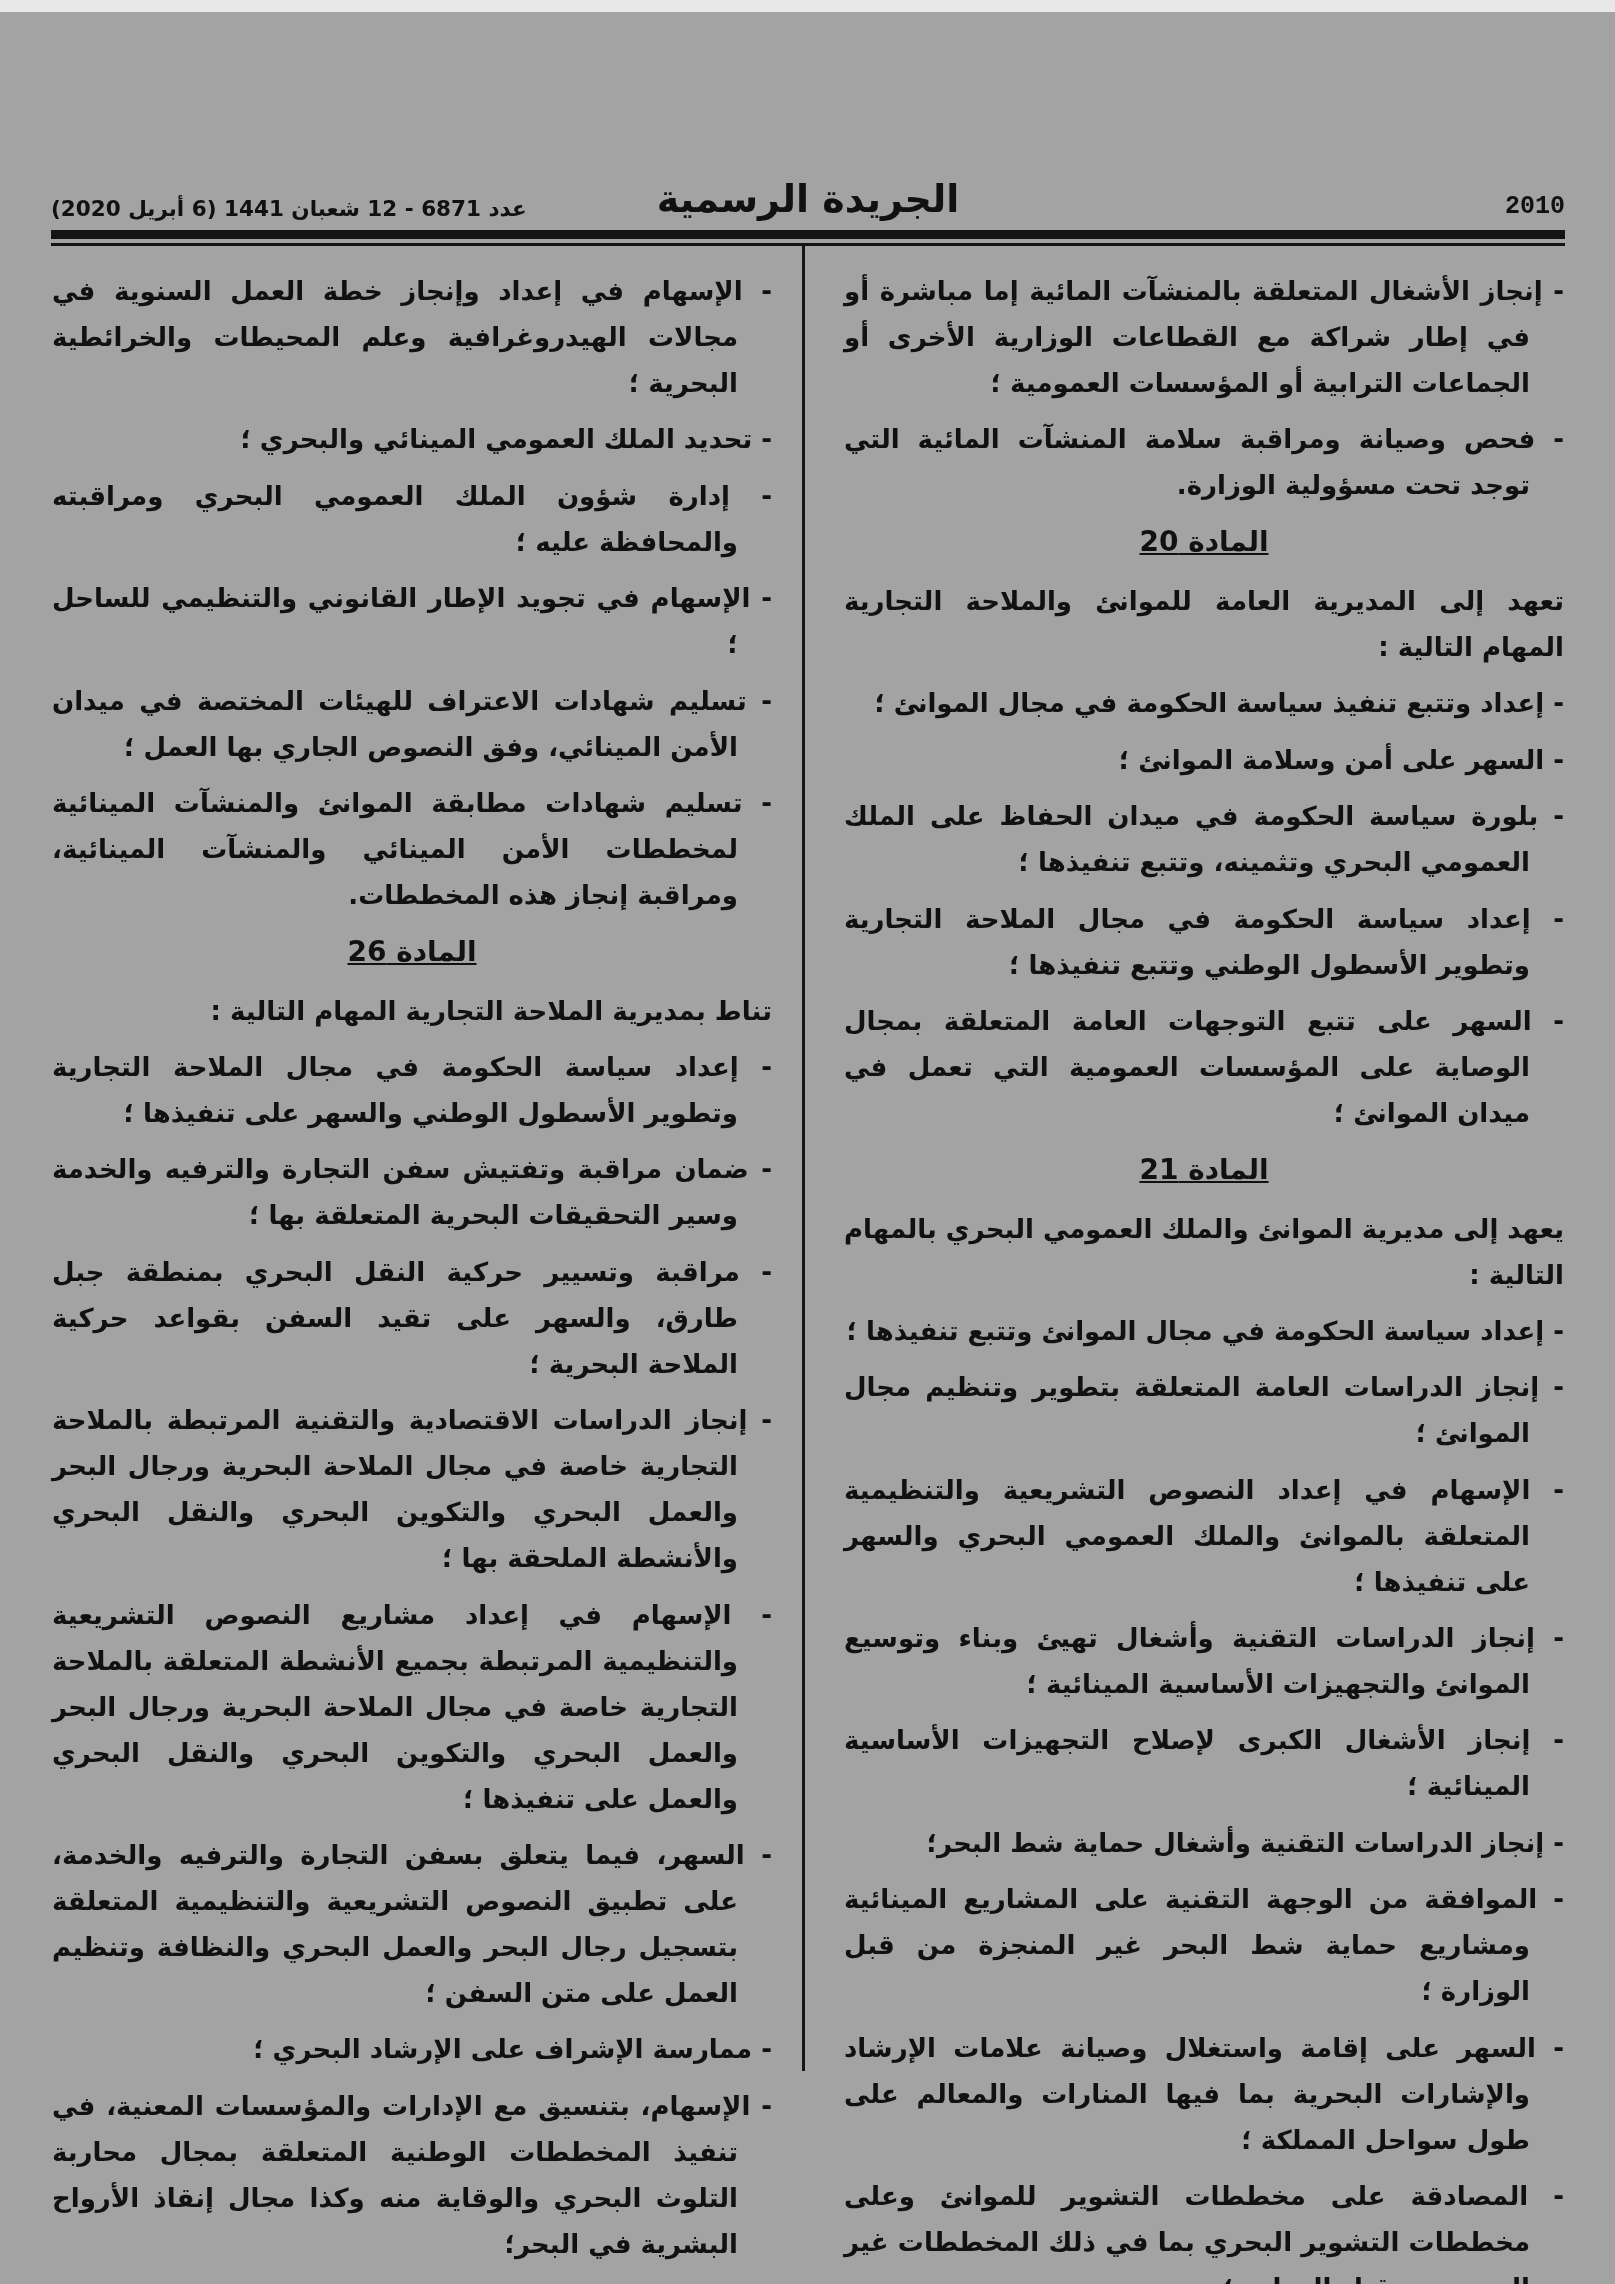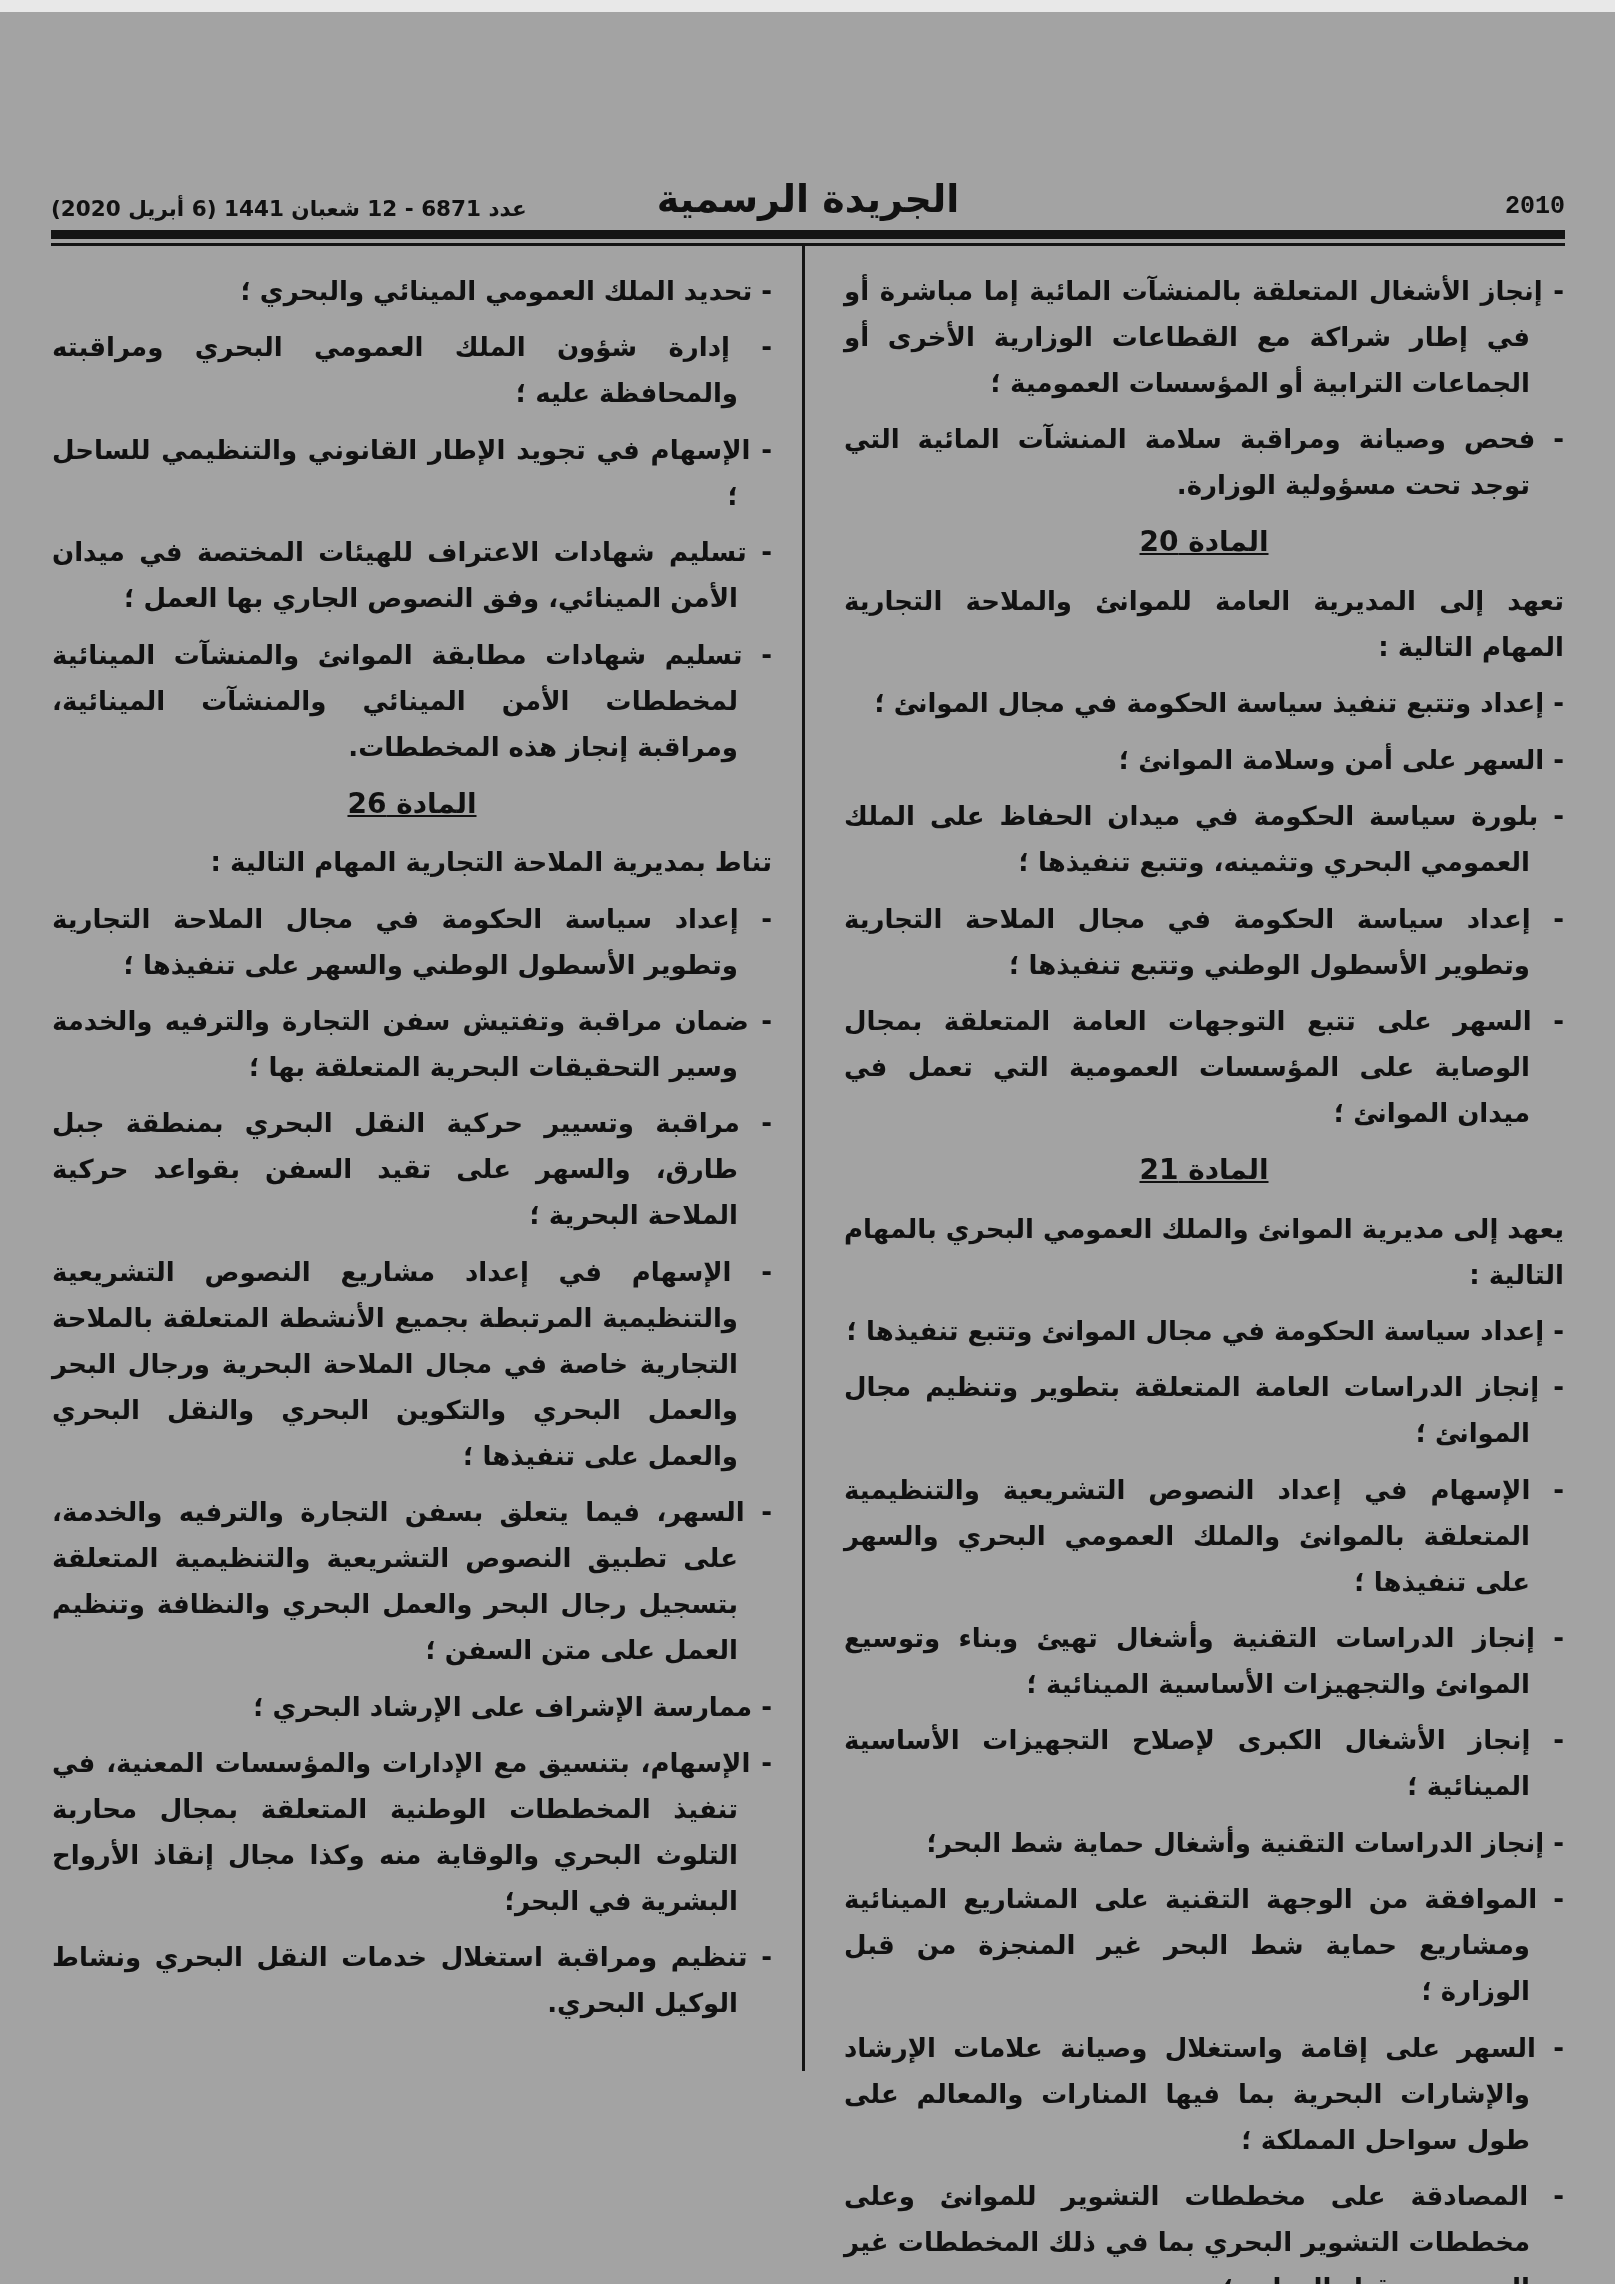--- a/index.html
+++ b/index.html
@@ -145,30 +145,32 @@
         <p class="bullet">- إنجاز الدراسات العامة المتعلقة بتطوير وتنظيم مجال الموانئ ؛</p>
         <p class="bullet">- الإسهام في إعداد النصوص التشريعية والتنظيمية المتعلقة بالموانئ والملك العمومي البحري والسهر على تنفيذها ؛</p>
         <p class="bullet">- إنجاز الدراسات التقنية وأشغال تهيئ وبناء وتوسيع الموانئ والتجهيزات الأساسية المينائية ؛</p>
         <p class="bullet">- إنجاز الأشغال الكبرى لإصلاح التجهيزات الأساسية المينائية ؛</p>
         <p class="bullet">- إنجاز الدراسات التقنية وأشغال حماية شط البحر؛</p>
         <p class="bullet">- الموافقة من الوجهة التقنية على المشاريع المينائية ومشاريع حماية شط البحر غير المنجزة من قبل الوزارة ؛</p>
         <p class="bullet">- السهر على إقامة واستغلال وصيانة علامات الإرشاد والإشارات البحرية بما فيها المنارات والمعالم على طول سواحل المملكة ؛</p>
         <p class="bullet">- المصادقة على مخططات التشوير للموانئ وعلى مخططات التشوير البحري بما في ذلك المخططات غير المعدة من قبل الوزارة ؛</p>
       </div>
     <div class="col">
+        <p class="bullet">- الإسهام في إعداد وإنجاز خطة العمل السنوية في مجالات الهيدروغرافية وعلم المحيطات والخرائطية البحرية ؛</p>
         <p class="bullet">- تحديد الملك العمومي المينائي والبحري ؛</p>
         <p class="bullet">- إدارة شؤون الملك العمومي البحري ومراقبته والمحافظة عليه ؛</p>
         <p class="bullet">- الإسهام في تجويد الإطار القانوني والتنظيمي للساحل ؛</p>
         <p class="bullet">- تسليم شهادات الاعتراف للهيئات المختصة في ميدان الأمن المينائي، وفق النصوص الجاري بها العمل ؛</p>
         <p class="bullet">- تسليم شهادات مطابقة الموانئ والمنشآت المينائية لمخططات الأمن المينائي والمنشآت المينائية، ومراقبة إنجاز هذه المخططات.</p>
         <h3 class="article">المادة 26</h3>
         <p class="intro">تناط بمديرية الملاحة التجارية المهام التالية :</p>
         <p class="bullet">- إعداد سياسة الحكومة في مجال الملاحة التجارية وتطوير الأسطول الوطني والسهر على تنفيذها ؛</p>
         <p class="bullet">- ضمان مراقبة وتفتيش سفن التجارة والترفيه والخدمة وسير التحقيقات البحرية المتعلقة بها ؛</p>
         <p class="bullet">- مراقبة وتسيير حركية النقل البحري بمنطقة جبل طارق، والسهر على تقيد السفن بقواعد حركية الملاحة البحرية ؛</p>
+        <p class="bullet">- إنجاز الدراسات الاقتصادية والتقنية المرتبطة بالملاحة التجارية خاصة في مجال الملاحة البحرية ورجال البحر والعمل البحري والتكوين البحري والنقل البحري والأنشطة الملحقة بها ؛</p>
         <p class="bullet">- الإسهام في إعداد مشاريع النصوص التشريعية والتنظيمية المرتبطة بجميع الأنشطة المتعلقة بالملاحة التجارية خاصة في مجال الملاحة البحرية ورجال البحر والعمل البحري والتكوين البحري والنقل البحري والعمل على تنفيذها ؛</p>
         <p class="bullet">- السهر، فيما يتعلق بسفن التجارة والترفيه والخدمة، على تطبيق النصوص التشريعية والتنظيمية المتعلقة بتسجيل رجال البحر والعمل البحري والنظافة وتنظيم العمل على متن السفن ؛</p>
         <p class="bullet">- ممارسة الإشراف على الإرشاد البحري ؛</p>
         <p class="bullet">- الإسهام، بتنسيق مع الإدارات والمؤسسات المعنية، في تنفيذ المخططات الوطنية المتعلقة بمجال محاربة التلوث البحري والوقاية منه وكذا مجال إنقاذ الأرواح البشرية في البحر؛</p>
         <p class="bullet">- تنظيم ومراقبة استغلال خدمات النقل البحري ونشاط الوكيل البحري.</p>
       </div>
   </div>
 
 </div>
 

